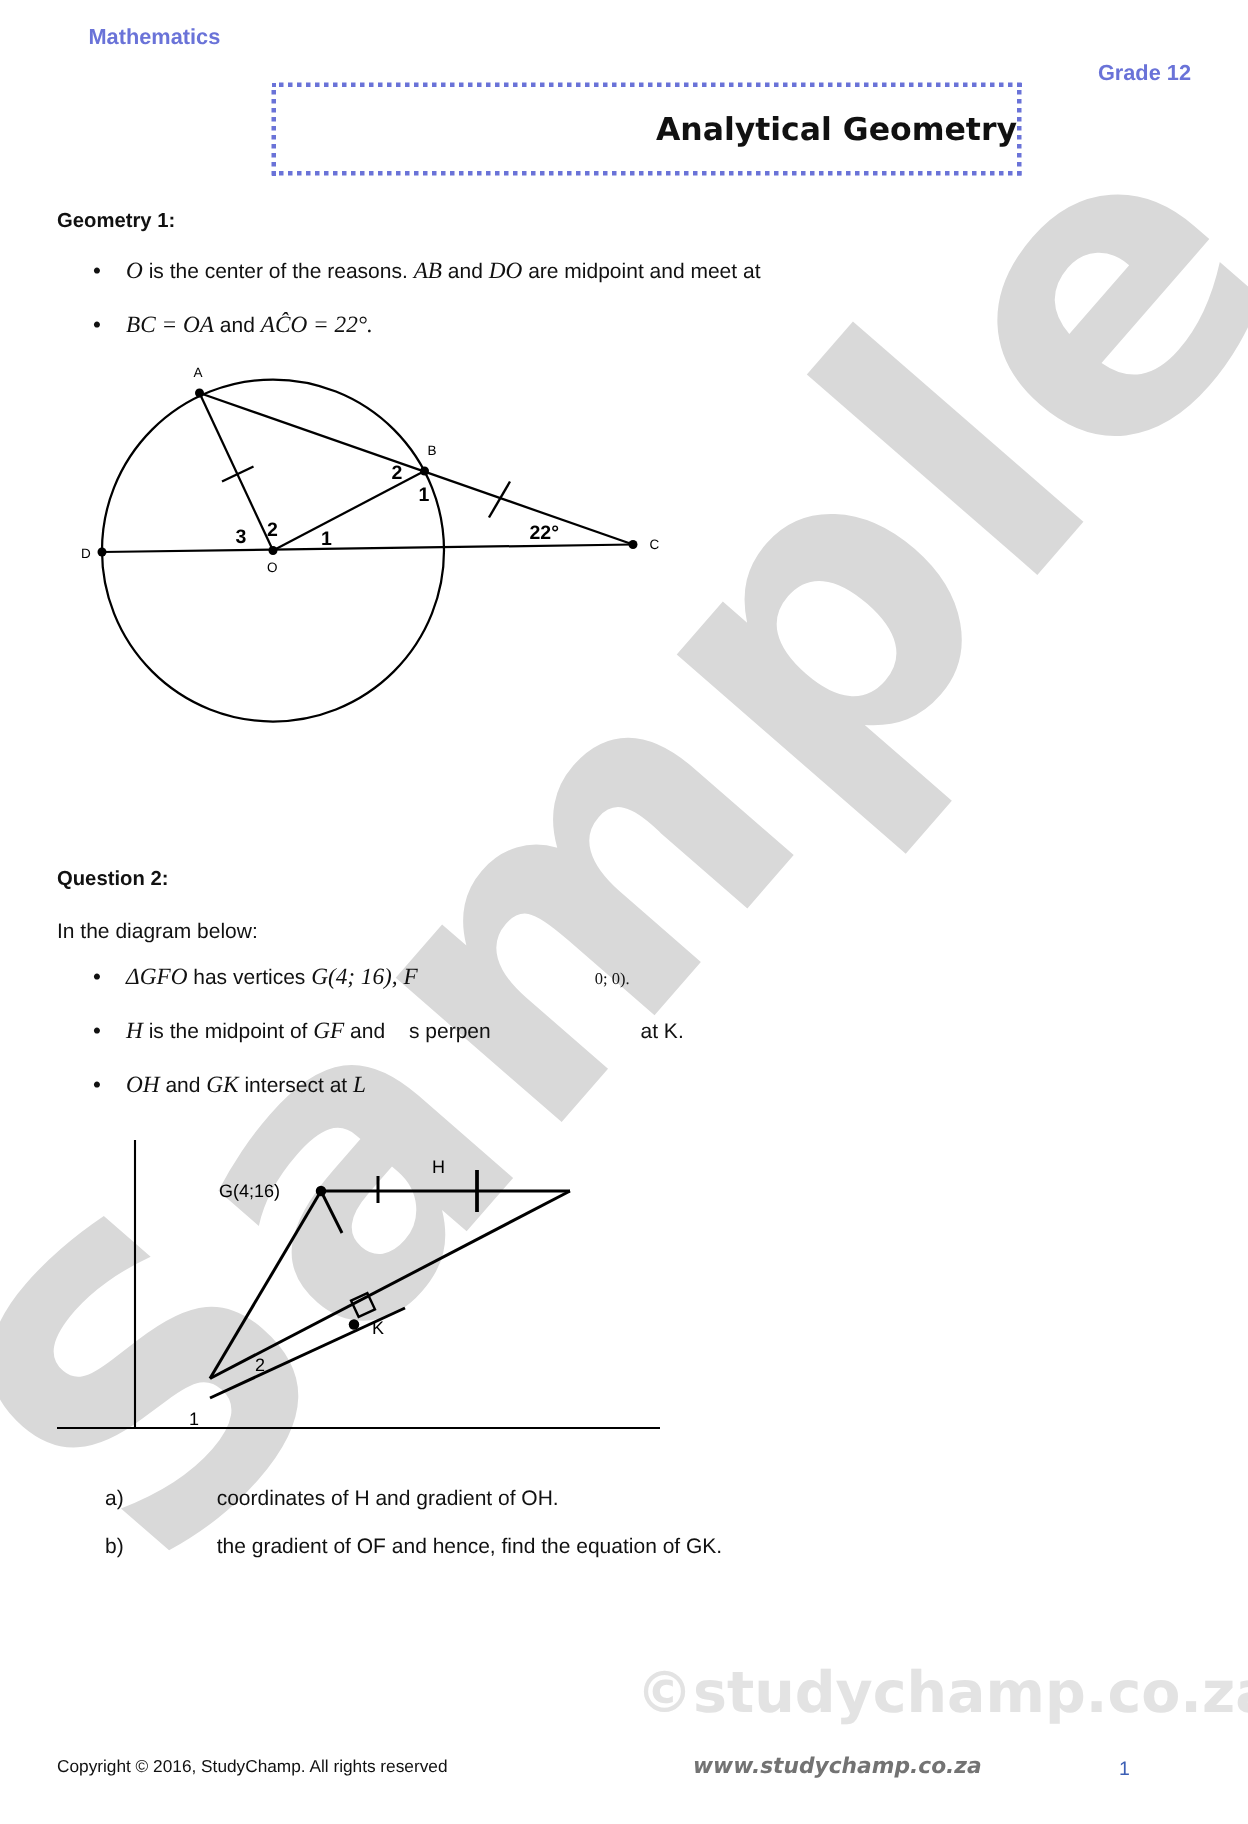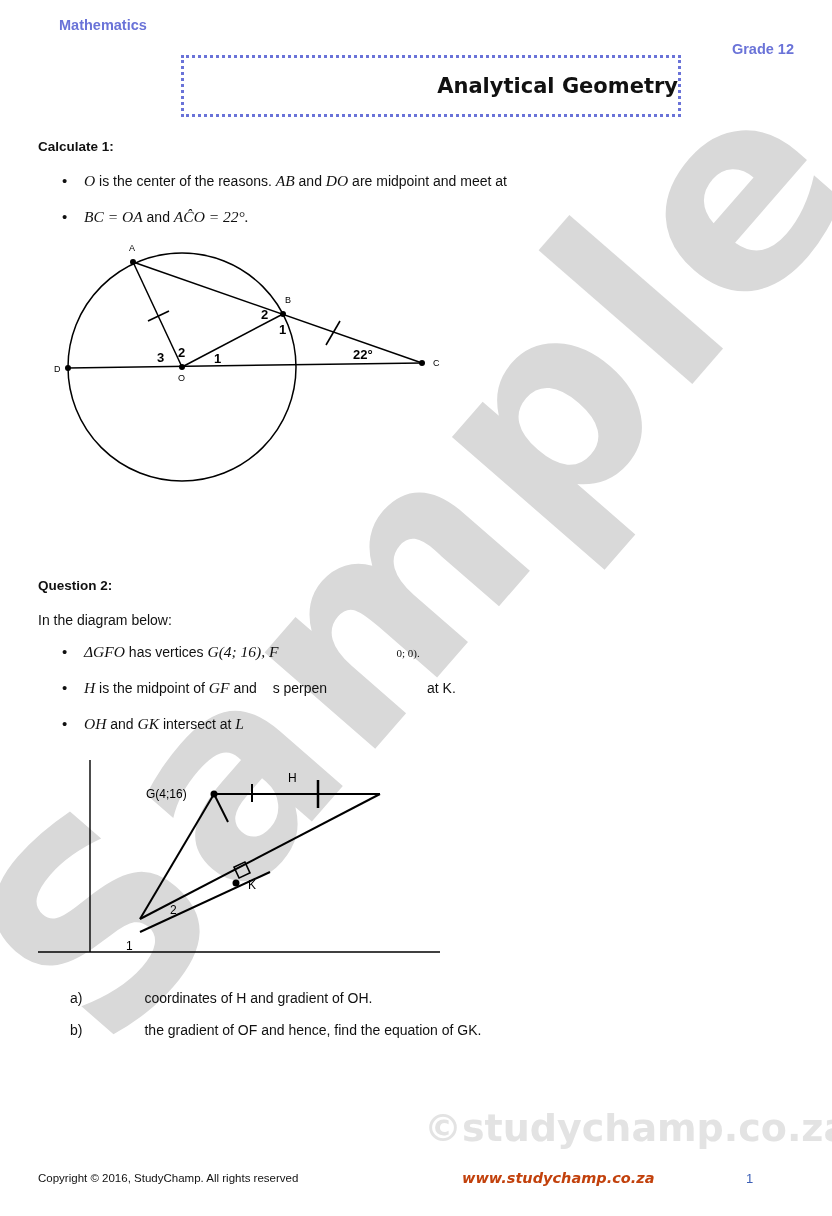--- a/index.html
+++ b/index.html
@@ -148,21 +148,21 @@
     z-index: 8;
   }
   .footer-url {
     position: absolute;
     left: 462px;
     top: 1170px;
     font-family: "DejaVu Sans", sans-serif;
     font-size: 14.5px;
     font-weight: bold;
     font-style: italic;
-    color: #c2410c;
+    color: #737373;
     z-index: 8;
   }
   .footer-page {
     position: absolute;
     left: 746px;
     top: 1171px;
     font-size: 13px;
     color: #3c5fb5;
     z-index: 8;
   }
@@ -174,21 +174,21 @@
 
   <div class="wm-sample">Sample</div>
 
   <div class="hdr hdr-left">Mathematics</div>
   <div class="hdr hdr-right">Grade 12</div>
 
   <div class="title-box">
     <span>Analytical Geometry</span>
   </div>
 
-  <div class="qhead" style="top:139px;">Calculate 1:</div>
+  <div class="qhead" style="top:139px;">Geometry 1:</div>
 
   <div class="bullet-row" style="top:172px;">
     <span class="dot">•</span>
     <span><span class="mi">O</span><span> is the center of the reasons. </span><span class="mi">AB</span><span> and </span><span class="mi">DO</span><span> are midpoint and meet at</span></span>
   </div>
 
   <div class="bullet-row" style="top:208px;">
     <span class="dot">•</span>
     <span><span class="mi">BC = OA</span><span> and </span><span class="mi">AĈO = 22°.</span></span>
   </div>

